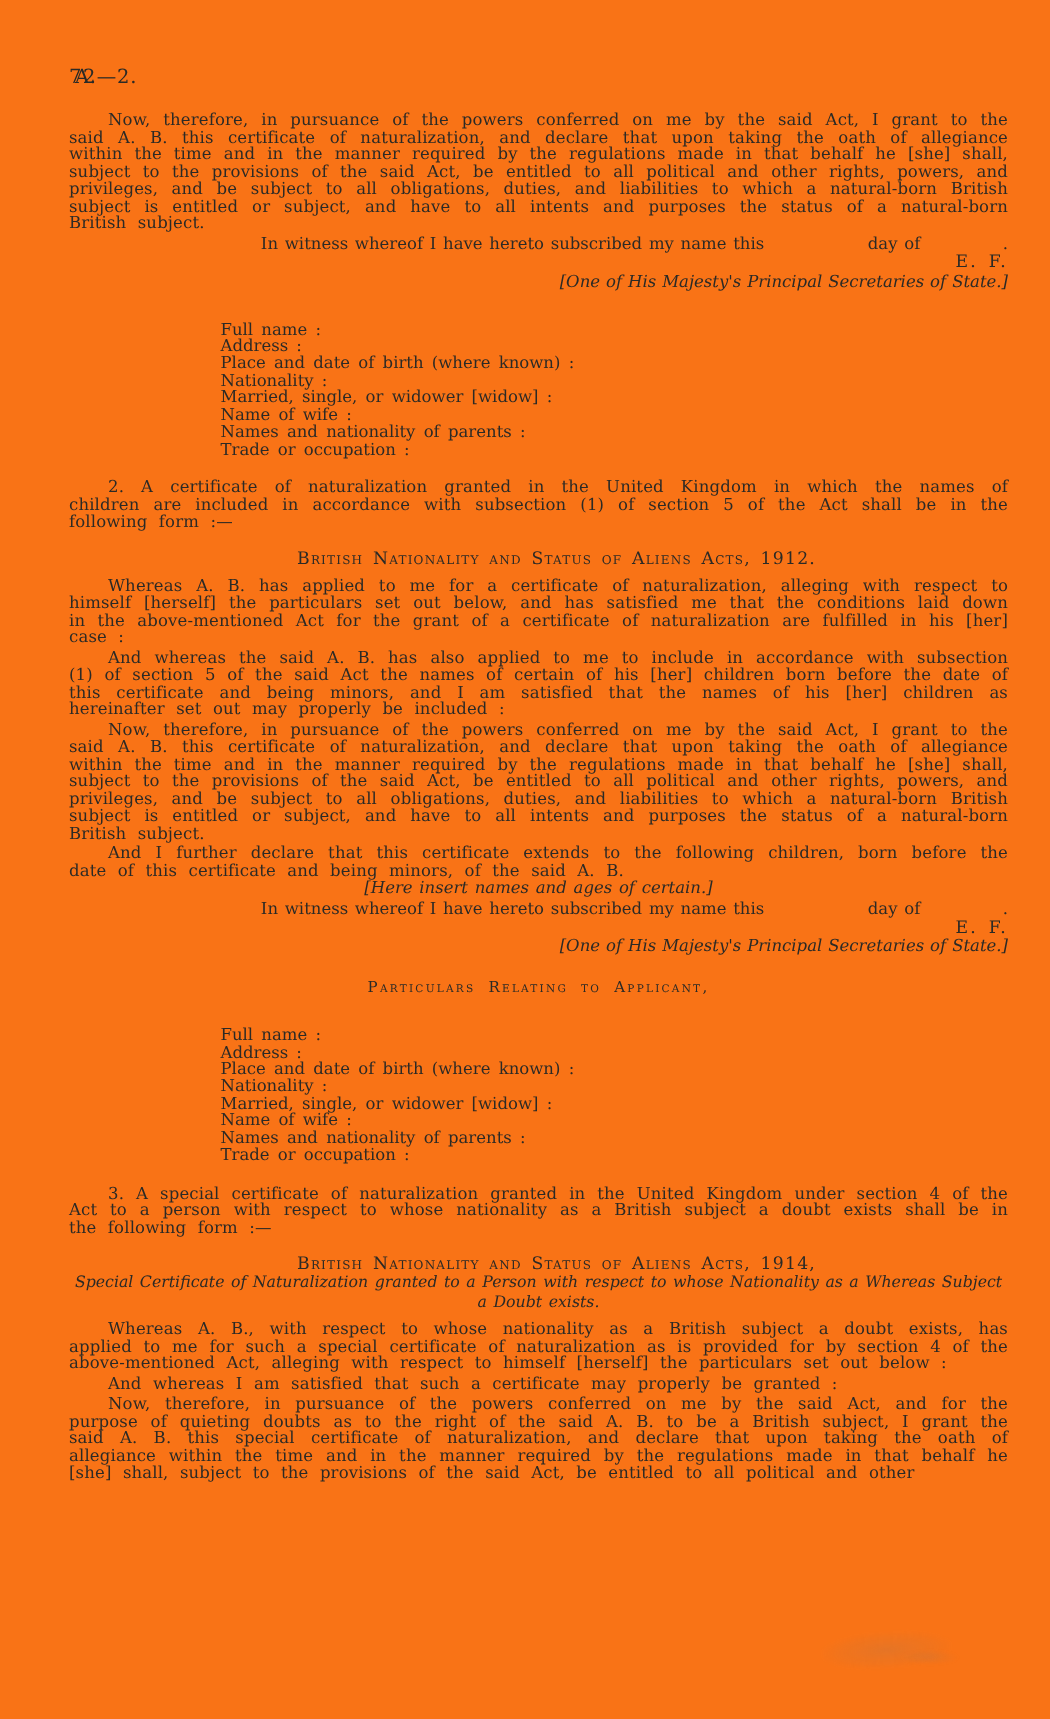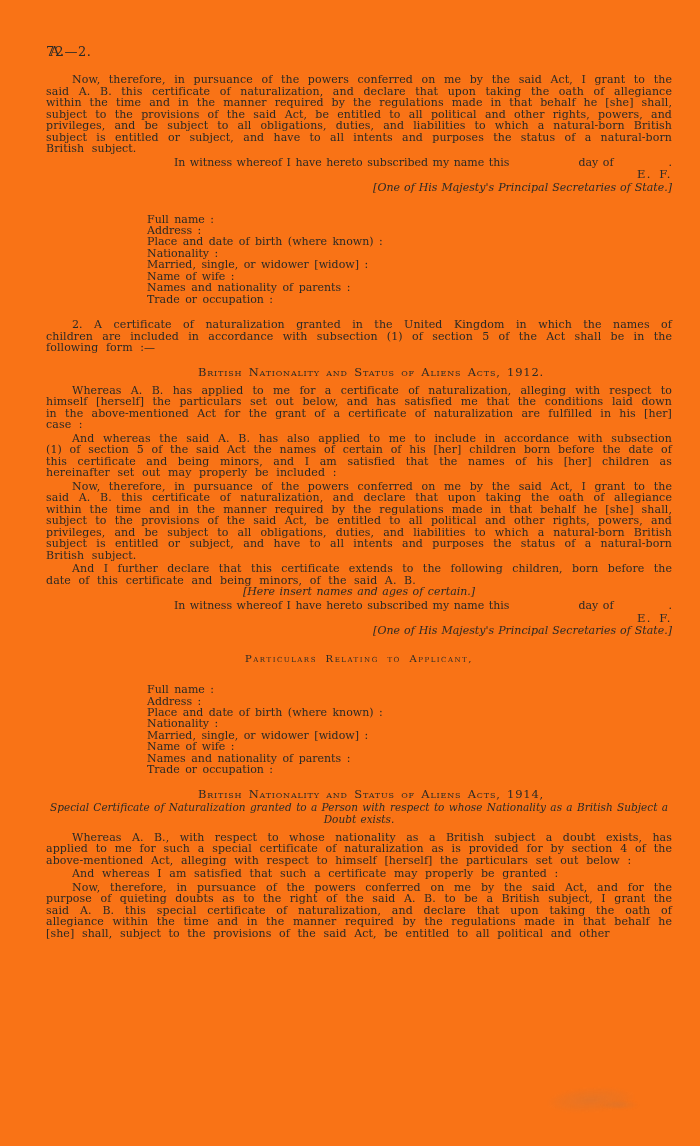--- a/index.html
+++ b/index.html
@@ -108,23 +108,24 @@
       <div>Full name :</div>
       <div>Address :</div>
       <div>Place and date of birth (where known) :</div>
       <div>Nationality :</div>
       <div>Married, single, or widower [widow] :</div>
       <div>Name of wife :</div>
       <div>Names and nationality of parents :</div>
       <div>Trade or occupation :</div>
     </div>
 
+    <p class="body ind mt-num">3. A special certificate of naturalization granted in the United Kingdom under section 4 of the Act to a person with respect to whose nationality as a British subject a doubt exists shall be in the following form :—</p>
 
     <div class="act-heading">British Nationality and Status of Aliens Acts, 1914,</div>
-    <div class="cert-title wide">Special Certificate of Naturalization granted to a Person with respect to whose Nationality as a British Subject a Doubt exists.</div>
+    <div class="cert-title wide">Special Certificate of Naturalization granted to a Person with respect to whose Nationality as a Whereas Subject a Doubt exists.</div>
 
     <p class="body ind first-p">Whereas A. B., with respect to whose nationality as a British subject a doubt exists, has applied to me for such a special certificate of naturalization as is provided for by section 4 of the above-mentioned Act, alleging with respect to himself [herself] the particulars set out below :</p>
     <p class="body ind tight">And whereas I am satisfied that such a certificate may properly be granted :</p>
     <p class="body ind tight">Now, therefore, in pursuance of the powers conferred on me by the said Act, and for the purpose of quieting doubts as to the right of the said A. B. to be a British subject, I grant the said A. B. this special certificate of naturalization, and declare that upon taking the oath of allegiance within the time and in the manner required by the regulations made in that behalf he [she] shall, subject to the provisions of the said Act, be entitled to all political and other</p>
 
   </div>
 
   <div class="smudge s1"></div>
   <div class="smudge s2"></div>
 

